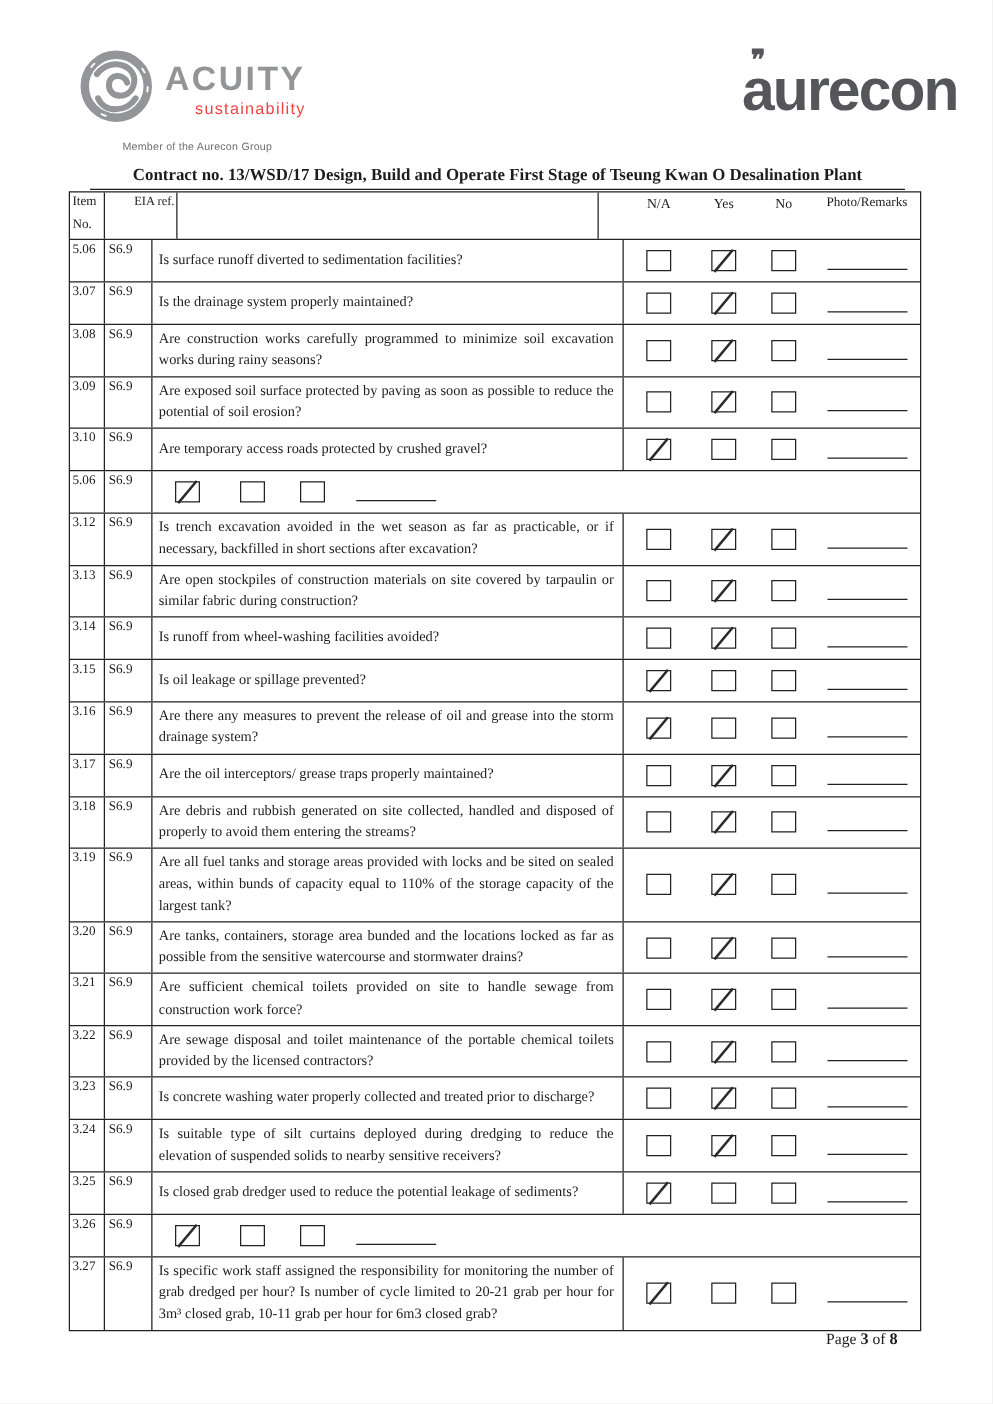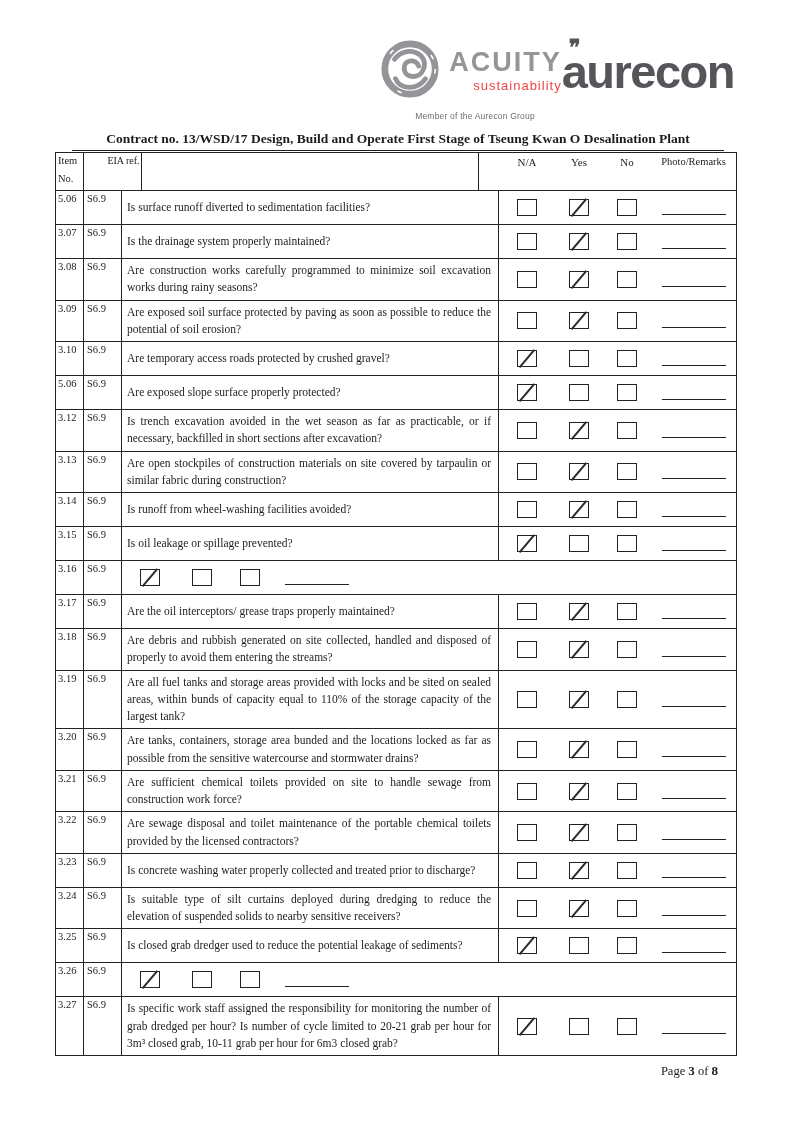--- a/index.html
+++ b/index.html
@@ -10,23 +10,23 @@
     height: 1123px;
     margin: 0 auto;
     background: #ffffff;
     font-family: "Liberation Serif", serif;
     color: #1c1c1c;
     overflow: hidden;
   }
   
   .header {
     display: flex;
-    justify-content: flex-end;
+    justify-content: space-between;
     align-items: flex-start;
-    padding: 38px 60px 0 62px;
+    padding: 38px 28px 0 62px;
   }
   .acuity-lockup { display: flex; flex-direction: column; }
   .acuity-top { display: flex; align-items: center; gap: 8px; }
   .acuity-text { display: flex; flex-direction: column; align-items: flex-end; }
   .acuity-name {
     font-family: "Liberation Sans", sans-serif;
     font-size: 27px; font-weight: bold; letter-spacing: 2px;
     color: #939598; line-height: 1;
   }
   .acuity-tagline {
@@ -244,23 +244,20 @@
               <span class="box"></span>
             </div>
         <div class="slot slot-remarks">
               <span class="remark-line"></span>
             </div>
       </div>
     </div>
         <div class="t-row">
       <div class="c-item">5.06</div>
       <div class="c-ref">S6.9</div>
-      <div class="c-q">
-            <span>Are exposed slope surface properly protected?</span>
-          </div>
       <div class="c-checks">
         <div class="slot slot-na">
               <span class="box checked"></span>
             </div>
         <div class="slot slot-yes">
               <span class="box"></span>
             </div>
         <div class="slot slot-no">
               <span class="box"></span>
             </div>
@@ -349,20 +346,23 @@
               <span class="box"></span>
             </div>
         <div class="slot slot-remarks">
               <span class="remark-line"></span>
             </div>
       </div>
     </div>
         <div class="t-row">
       <div class="c-item">3.16</div>
       <div class="c-ref">S6.9</div>
+      <div class="c-q">
+            <span>Are there any measures to prevent the release of oil and grease into the storm drainage system?</span>
+          </div>
       <div class="c-checks">
         <div class="slot slot-na">
               <span class="box checked"></span>
             </div>
         <div class="slot slot-yes">
               <span class="box"></span>
             </div>
         <div class="slot slot-no">
               <span class="box"></span>
             </div>

